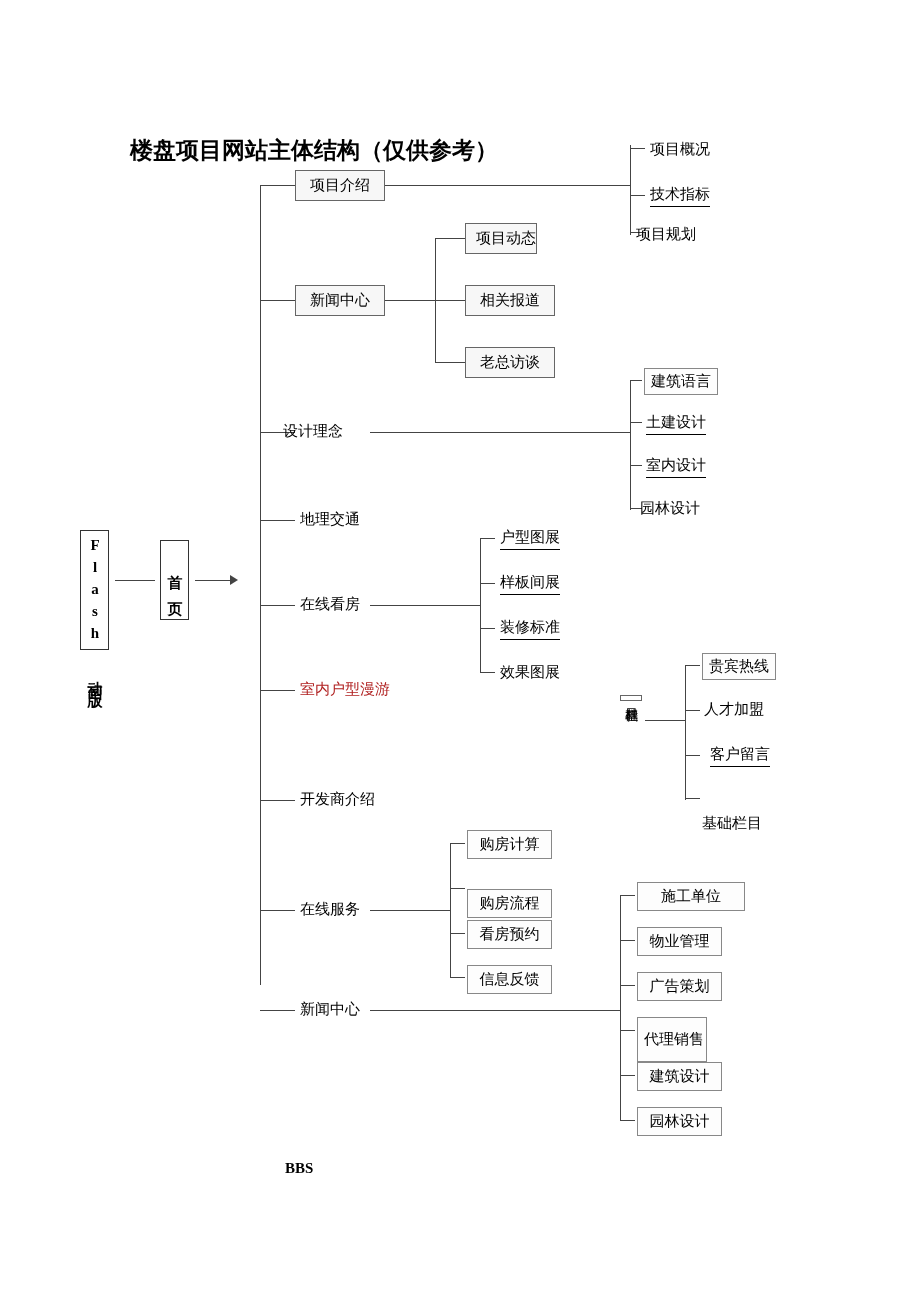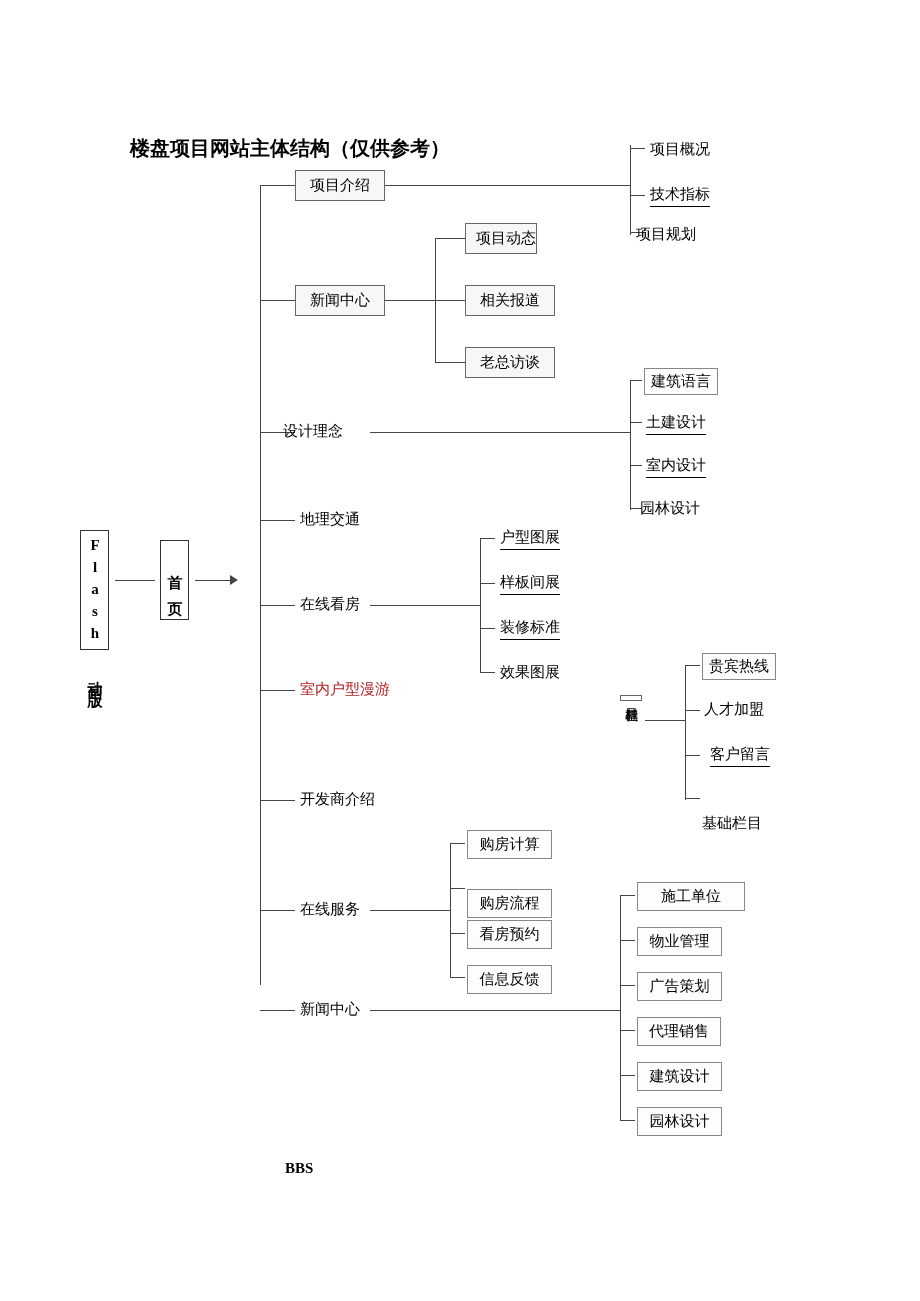--- a/index.html
+++ b/index.html
@@ -6,21 +6,21 @@
     body {
       font-family: "SimSun", "宋体", serif;
       font-size: 15px;
       background: #fff;
       width: 920px;
       height: 1301px;
       position: relative;
       color: #000;
     }
     .title {
-      font-size: 20px;
+      font-size: 23px;
       font-weight: bold;
       font-family: "Microsoft YaHei", "SimHei", sans-serif;
     }
     .node {
       position: absolute;
       white-space: nowrap;
     }
     .boxed {
       border: 1px solid #666;
       padding: 5px 10px;
@@ -178,17 +178,17 @@
 <div class="line vline" style="left:620px; top:895px; height:225px;"></div>
 <div class="line hline" style="left:620px; top:895px; width:15px;"></div>
 <div class="line hline" style="left:620px; top:940px; width:15px;"></div>
 <div class="line hline" style="left:620px; top:985px; width:15px;"></div>
 <div class="line hline" style="left:620px; top:1030px; width:15px;"></div>
 <div class="line hline" style="left:620px; top:1075px; width:15px;"></div>
 <div class="line hline" style="left:620px; top:1120px; width:15px;"></div>
 <div class="node boxed-light" style="left:637px; top:882px; width:108px; padding:4px 6px;">施工单位</div>
 <div class="node boxed-light" style="left:637px; top:927px; width:85px; padding:4px 6px;">物业管理</div>
 <div class="node boxed-light" style="left:637px; top:972px; width:85px; padding:4px 6px;">广告策划</div>
-<div class="node boxed-light" style="left:637px; top:1017px; width:84px; padding:4px 6px;">代理销售</div>
+<div class="node boxed-light" style="left:637px; top:1017px; width:70px; padding:12px 6px;">代理销售</div>
 <div class="node boxed-light" style="left:637px; top:1062px; width:85px; padding:4px 6px;">建筑设计</div>
 <div class="node boxed-light" style="left:637px; top:1107px; width:85px; padding:4px 6px;">园林设计</div>
 
 <div class="node bbs" style="left:285px; top:1160px;">BBS</div>
 
 </body></html>

